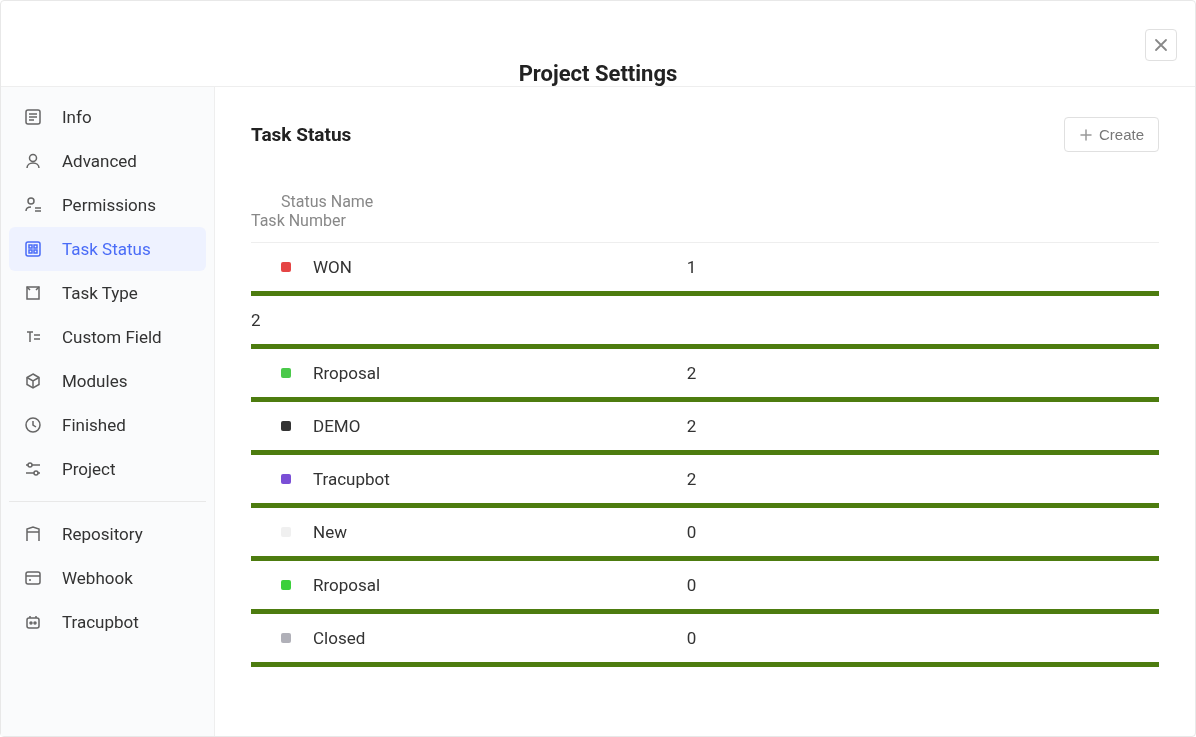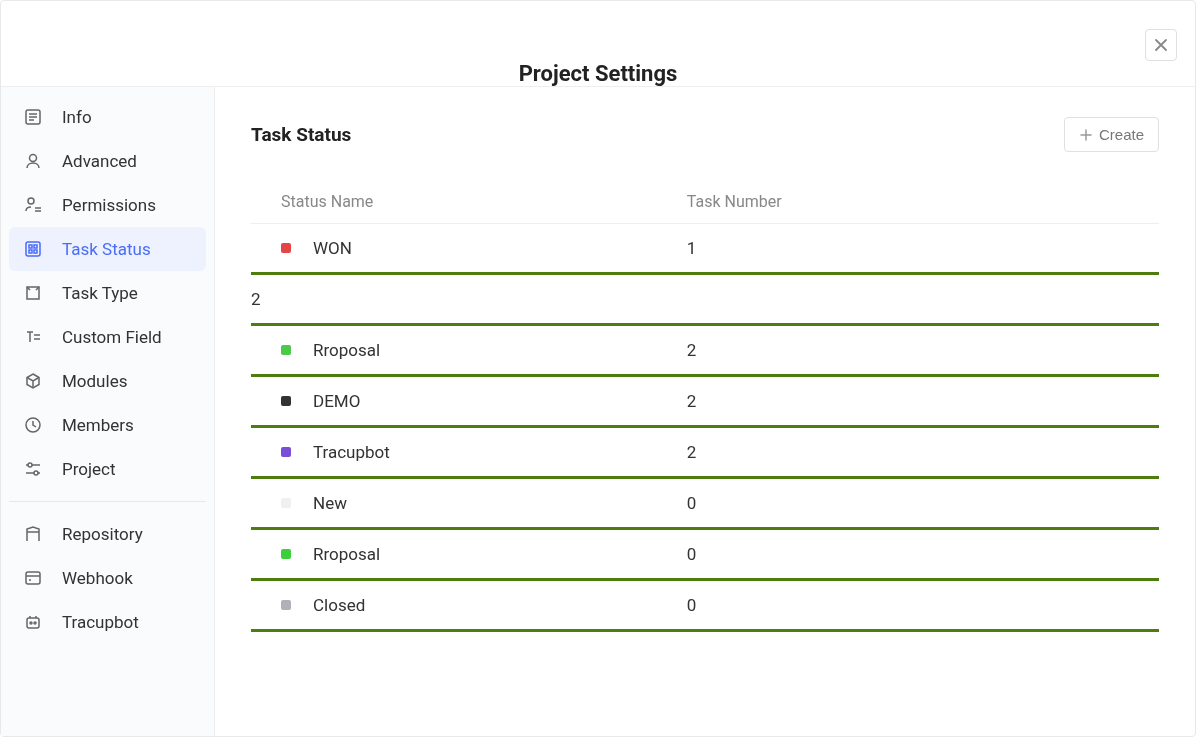--- a/index.html
+++ b/index.html
@@ -141,33 +141,34 @@
     }
     .table {
       width: 100%;
     }
     .table-head {
       display: flex;
       padding: 12px 0;
       border-bottom: 1px solid #eee;
       color: #888;
       font-size: 16px;
+      flex-direction: column;
     }
     .th-name {
       width: 48%;
       padding-left: 30px;
     }
     .th-number {
       flex: 1;
     }
     .table-row {
       display: flex;
       align-items: center;
       padding: 14px 0;
-      border-bottom: 3px solid #4d7c0f;
+      border-bottom: 5px solid #4d7c0f;
       font-size: 17px;
       color: #333;
     }
     .td-name {
       width: 48%;
       display: flex;
       align-items: center;
       padding-left: 30px;
       gap: 22px;
     }
@@ -277,21 +278,21 @@
           <span>Modules</span>
         </div>
 
         <div class="sidebar-item">
           <span class="sidebar-icon">
             <svg width="20" height="20" viewBox="0 0 20 20">
                 <circle cx="10" cy="10" r="7"></circle>
                 <path d="M10 6 v4 l3 2"></path>
               </svg>
           </span>
-          <span>Members</span>
+          <span>Finished</span>
         </div>
 
         <div class="sidebar-item">
           <span class="sidebar-icon">
             <svg width="20" height="20" viewBox="0 0 20 20">
                 <line x1="3" y1="6" x2="17" y2="6"></line>
                 <circle cx="7" cy="6" r="2" fill="#fff"></circle>
                 <line x1="3" y1="14" x2="17" y2="14"></line>
                 <circle cx="13" cy="14" r="2" fill="#fff"></circle>
               </svg>

